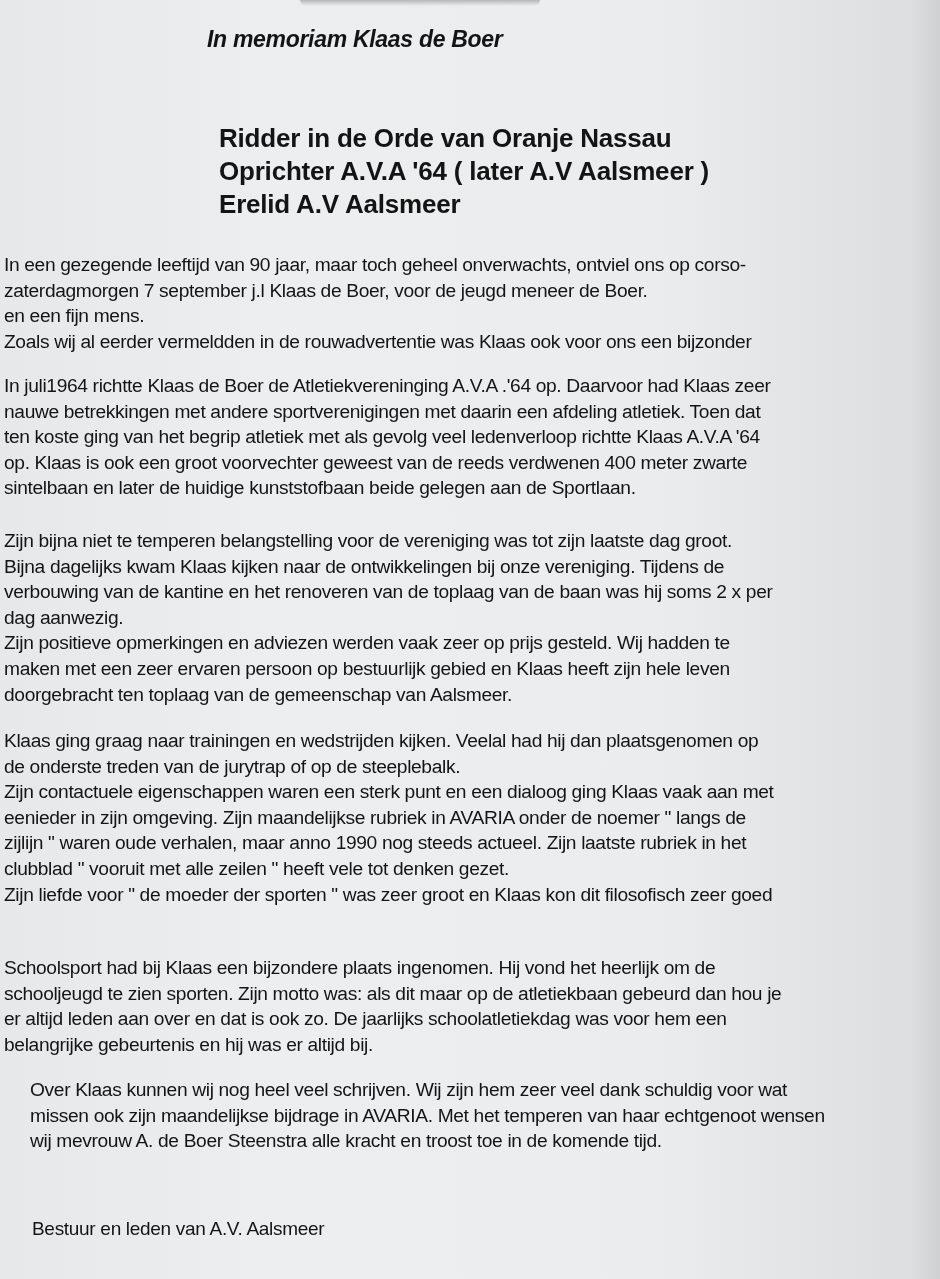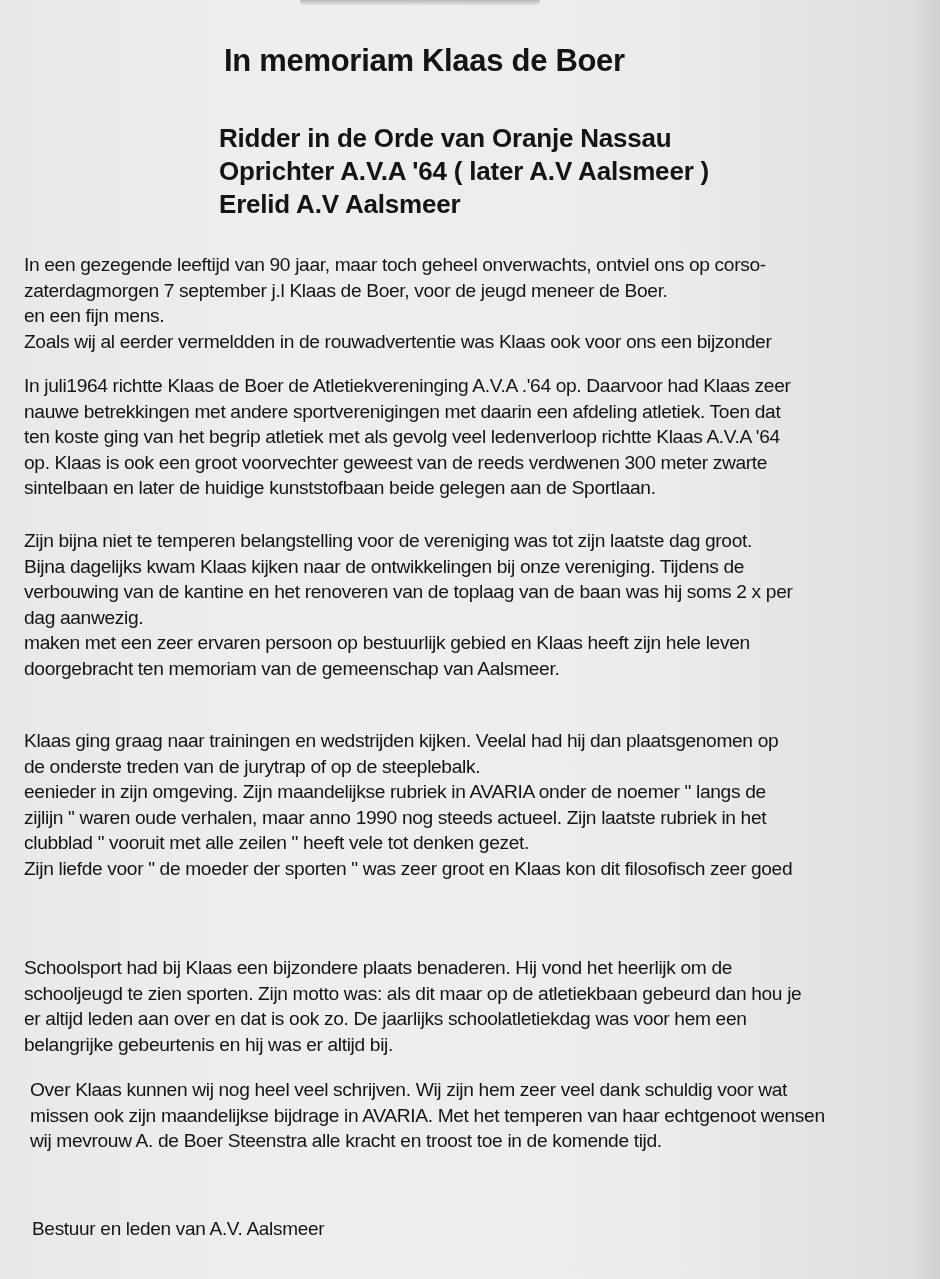--- a/index.html
+++ b/index.html
@@ -23,43 +23,44 @@
     .top-shadow {
       position: absolute;
       left: 300px; top: 0;
       width: 240px; height: 6px;
       background: linear-gradient(180deg, rgba(80,80,80,0.35), rgba(80,80,80,0));
       border-radius: 0 0 60px 60px;
     }
     .title {
       position: absolute;
       left: 207px; top: 26px;
-      font-size: 31px;
+      font-size: 23px;
       font-weight: bold;
       letter-spacing: -0.3px;
-      margin: 17px;
+      margin: 0;
       white-space: nowrap;
+      font-style: italic;
     }
     .subtitles {
       position: absolute;
       left: 207px; top: 110px;
       margin: 12px;
       padding: 0;
       list-style: none;
     }
     .subtitles li {
       font-size: 26px;
       font-weight: bold;
       line-height: 33px;
       white-space: nowrap;
       letter-spacing: -0.2px;
     }
     .para {
       position: absolute;
-      left: 24px;
+      left: 4px;
       margin: 0;
       font-size: 19.2px;
       line-height: 25.6px;
       letter-spacing: -0.35px;
       white-space: nowrap;
     }
     .para .line { display: block; }
     .signature {
       position: absolute;
       left: 32px; top: 1218px;
@@ -87,44 +88,46 @@
     <span class="line">In een gezegende leeftijd van 90 jaar, maar toch geheel onverwachts, ontviel ons op corso-</span>
     <span class="line">zaterdagmorgen 7 september  j.l Klaas de Boer, voor de jeugd meneer de Boer.</span>
     <span class="line">en een fijn mens.</span>
     <span class="line">Zoals wij al eerder vermeldden in de rouwadvertentie was Klaas ook voor ons een bijzonder</span>
   </p>
 
   <p class="para" style="top:373px;">
     <span class="line">In juli1964 richtte Klaas de Boer de Atletiekvereninging A.V.A .'64 op. Daarvoor had Klaas zeer</span>
     <span class="line">nauwe betrekkingen met andere sportverenigingen met daarin een afdeling atletiek. Toen dat</span>
     <span class="line">ten koste ging van het begrip atletiek met als gevolg veel ledenverloop richtte Klaas A.V.A '64</span>
-    <span class="line">op. Klaas is ook een groot voorvechter geweest van de reeds verdwenen 300 meter zwarte</span>
+    <span class="line">op. Klaas is ook een groot voorvechter geweest van de reeds verdwenen 400 meter zwarte</span>
     <span class="line">sintelbaan en later de huidige kunststofbaan beide gelegen aan de Sportlaan.</span>
   </p>
 
   <p class="para" style="top:528px;">
     <span class="line">Zijn bijna niet te temperen belangstelling voor de vereniging was tot zijn laatste dag groot.</span>
     <span class="line">Bijna dagelijks kwam Klaas kijken naar de ontwikkelingen bij onze vereniging. Tijdens de</span>
     <span class="line">verbouwing van de kantine en het renoveren van de toplaag van de baan was hij soms 2 x per</span>
     <span class="line">dag aanwezig.</span>
+    <span class="line">Zijn positieve opmerkingen en adviezen werden vaak zeer op prijs gesteld. Wij hadden te</span>
     <span class="line">maken met een zeer ervaren persoon op bestuurlijk gebied en Klaas heeft zijn hele leven</span>
-    <span class="line">doorgebracht ten memoriam van de gemeenschap van Aalsmeer.</span>
+    <span class="line">doorgebracht ten toplaag van de gemeenschap van Aalsmeer.</span>
   </p>
 
   <p class="para" style="top:728px;">
     <span class="line">Klaas ging graag naar trainingen en wedstrijden kijken. Veelal had hij dan plaatsgenomen op</span>
     <span class="line">de onderste treden van de jurytrap of op de steeplebalk.</span>
+    <span class="line">Zijn contactuele eigenschappen waren een sterk punt en een dialoog ging Klaas vaak aan met</span>
     <span class="line">eenieder in zijn omgeving. Zijn maandelijkse rubriek in AVARIA  onder de noemer " langs de</span>
     <span class="line">zijlijn " waren oude verhalen, maar anno 1990 nog steeds actueel. Zijn laatste rubriek in het</span>
     <span class="line">clubblad " vooruit met alle zeilen " heeft vele tot denken gezet.</span>
     <span class="line">Zijn liefde voor " de moeder der sporten  " was zeer groot en Klaas kon dit filosofisch zeer goed</span>
   </p>
 
   <p class="para" style="top:955px;">
-    <span class="line">Schoolsport had bij Klaas een bijzondere plaats benaderen. Hij vond het heerlijk om de</span>
+    <span class="line">Schoolsport had bij Klaas een bijzondere plaats ingenomen. Hij vond het heerlijk om de</span>
     <span class="line">schooljeugd te zien sporten. Zijn motto was: als dit maar op de atletiekbaan gebeurd dan hou je</span>
     <span class="line">er altijd leden aan over en dat is ook zo. De jaarlijks schoolatletiekdag was voor hem een</span>
     <span class="line">belangrijke gebeurtenis en hij was er altijd bij.</span>
   </p>
 
   <p class="para" style="top:1077px; left:30px;">
     <span class="line">Over Klaas kunnen wij nog heel veel schrijven. Wij zijn hem zeer veel dank schuldig voor wat</span>
     <span class="line">missen ook zijn maandelijkse bijdrage in AVARIA. Met het temperen van haar echtgenoot  wensen</span>
     <span class="line">wij mevrouw  A. de Boer Steenstra alle kracht en troost toe in de komende tijd.</span>
   </p>

